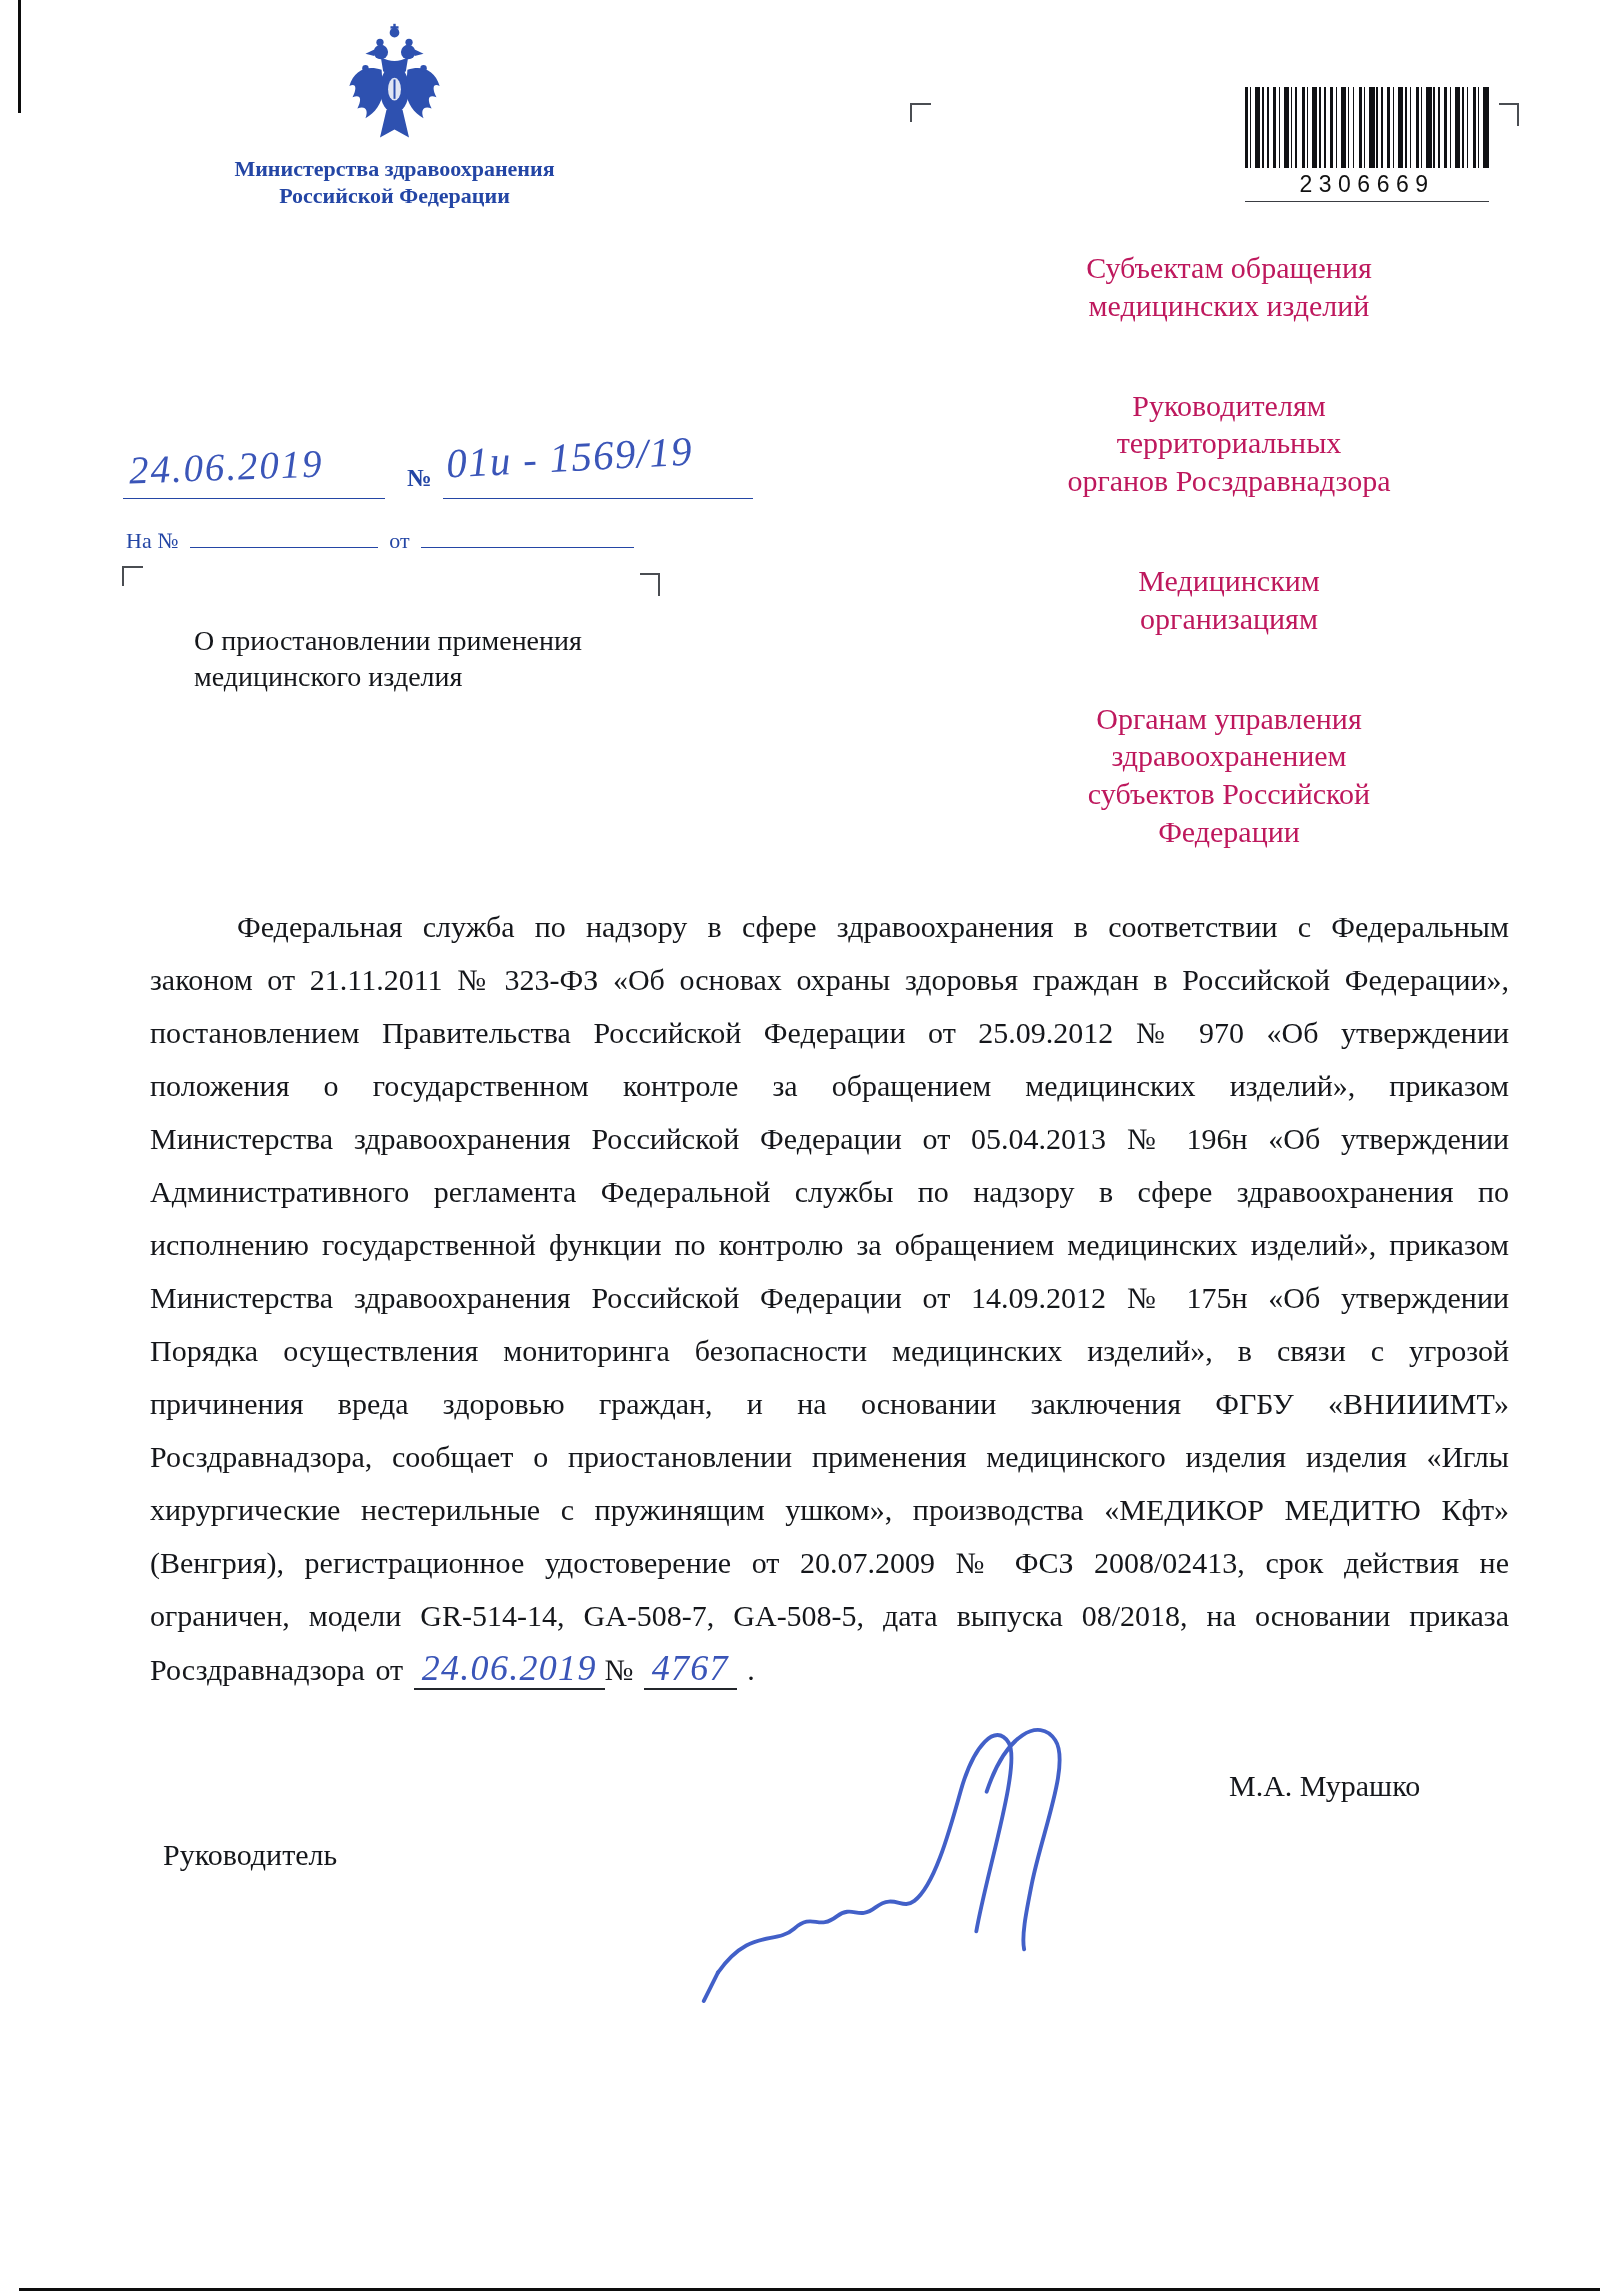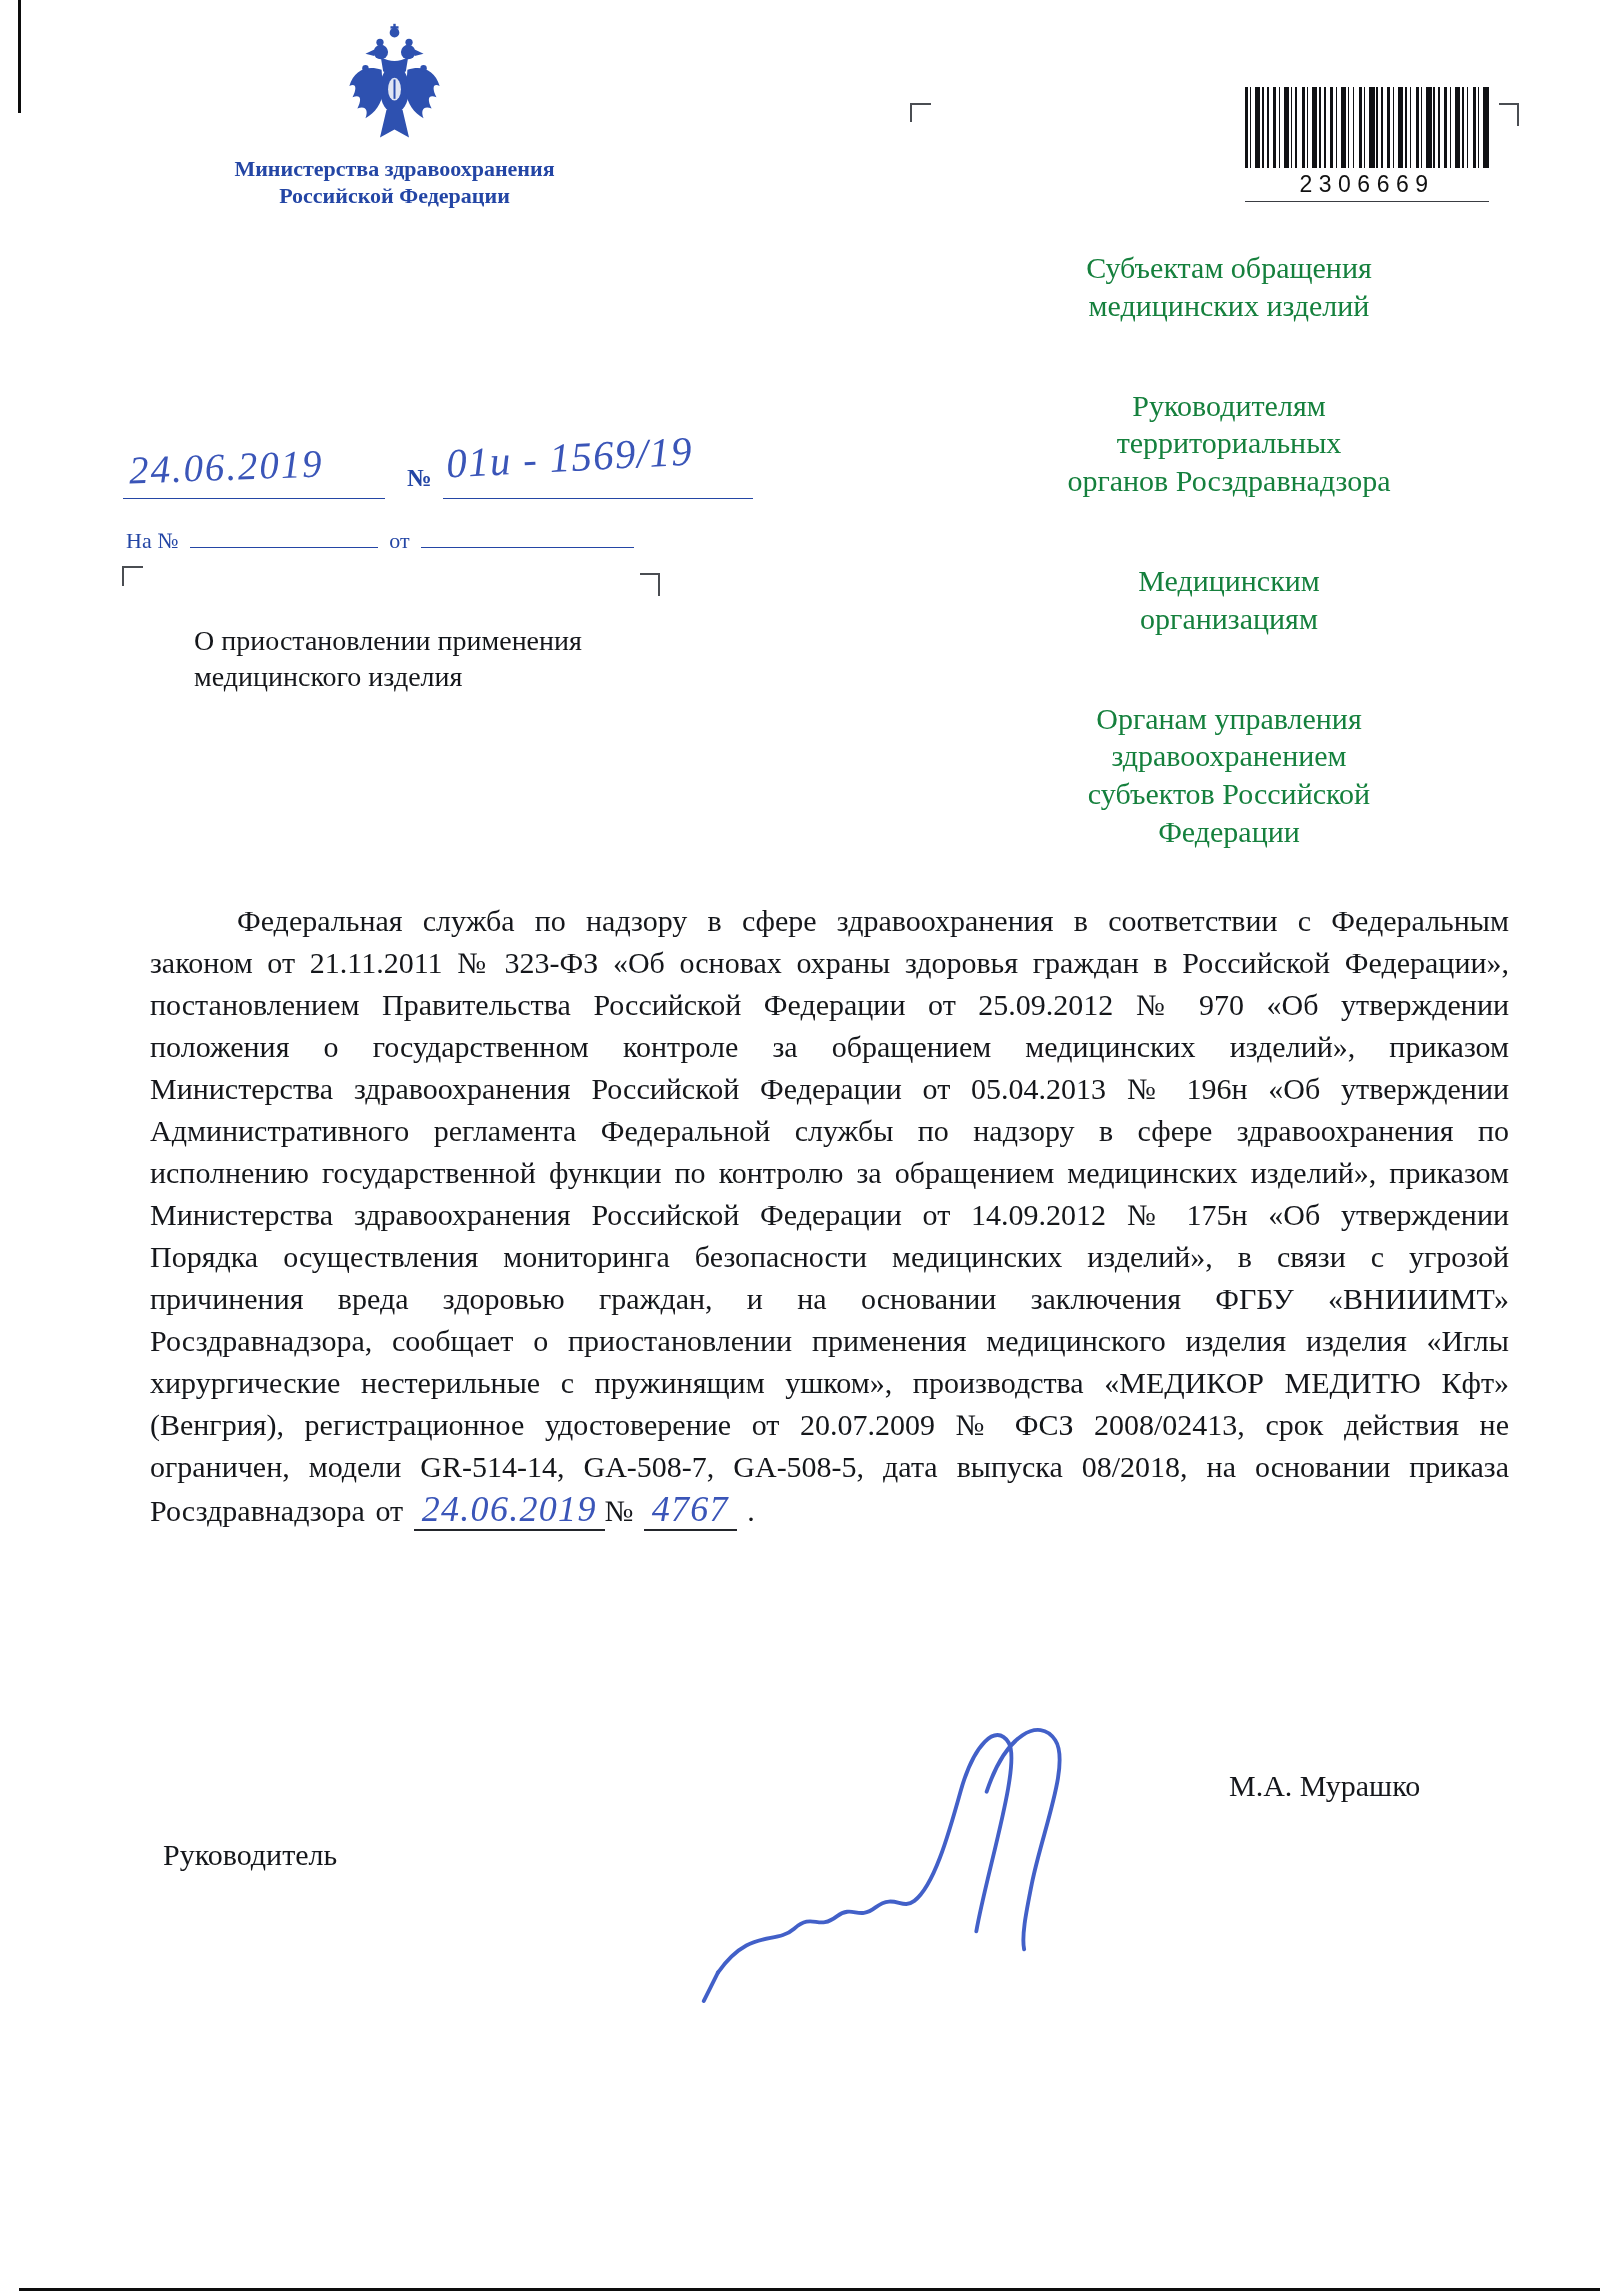--- a/index.html
+++ b/index.html
@@ -64,30 +64,30 @@
   .uline { border-bottom:1.9px solid #2446a5; position:absolute; }
   .uline1 { left:-3.2px;  top:53px; width:262px; }
   .uline2 { left:317px; top:53px; width:310px; }
   .num-symbol { position:absolute; left:281px; top:19.4px; font-size:24.6px; font-weight:bold; }
   .na-row { position:absolute; left:0; top:83px; font-size:22px; color:#2446a5;text-align:right; }
   .inline-line { display:inline-block; width:188px; height:19.4px; border-bottom:1.9px solid #2446a5; margin:0 11.6px; vertical-align:baseline; }
   .inline-line.wide { width:213px; }
 
   
   .addressees { position:absolute; left:925px; top:249px; width:608px; text-align:center;
-                font-size:30px; line-height:1.26; color:#15803d; }
+                font-size:30px; line-height:1.26; color:#be185d; }
   .addr-group { margin-bottom:62px; }
 
   
   .subject { position:absolute; left:194px; top:623px; width:491px;
              font-size:28px; line-height:1.3; color:#15171b; }
 
   
   .body-text { position:absolute; left:150px; top:900px; width:1359px; margin:0;
-               font-size:30px; line-height:42px; text-align:justify; text-align-last:left;
+               font-size:30px; line-height:53px; text-align:justify; text-align-last:left;
                text-indent:87px; word-spacing:3.2px; color:#15171b; }
   .hand-inline { font-size:36px; padding:0 7.8px; border-bottom:2.6px solid #23262b;
                  font-style:italic; color:#3a55b8; letter-spacing:1.3px; }
 
   
   .sig-title { position:absolute; left:163px; top:1838px; font-size:30px; }
   .sig-name  { position:absolute; left:1229px; top:1769px; width:285px; text-align:left; font-size:30px; }
   .signature-svg { position:absolute; left:621px; top:1714px; }
 </style>
 </head>

